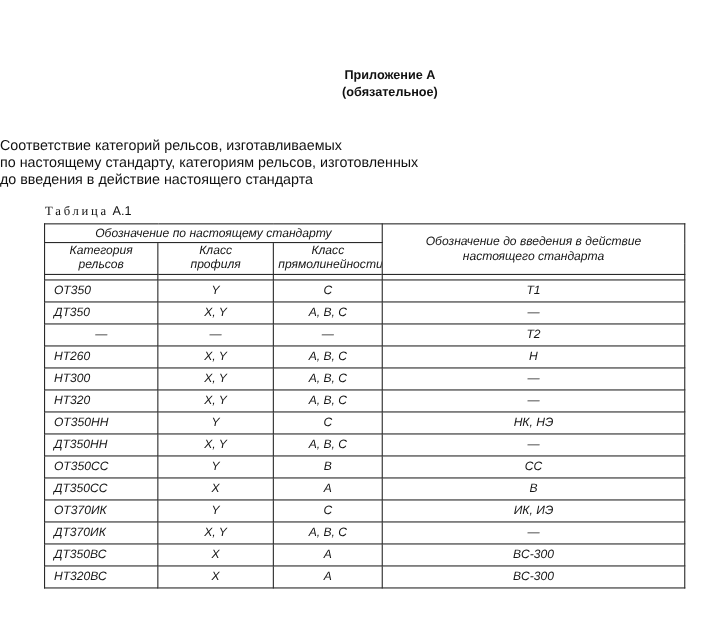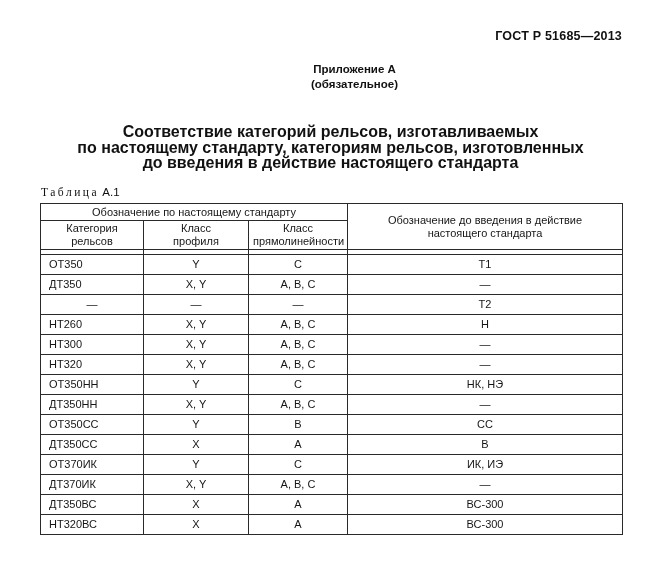--- a/index.html
+++ b/index.html
@@ -27,41 +27,41 @@
     text-align: center;
     font-size: 11.5px; font-weight: bold;
     line-height: 15px;
     white-space: pre-line;
     padding-left: 24px;
   }
 
   .main-title {
     position: absolute;
     top: 124px; left: 0; width: 100%;
-    text-align: center;
-    font-size: 16px; font-weight: bold;
+    font-size: 13px; font-weight: normal;
     line-height: 15.5px;
     white-space: pre-line;
   }
 
   .table-caption {
     position: absolute;
     top: 186px; left: 41px;
     font-size: 11.5px;
   }
   .table-caption .spaced { letter-spacing: 2.5px; font-family: Liberation Serif, serif; }
 
   table.gost {
     position: absolute;
     top: 203px; left: 40px;
     width: 582px;
     border-collapse: collapse;
     table-layout: fixed;
     font-size: 11px;
     color: #161616;
+    font-style: italic;
   }
   table.gost col.c1 { width: 103px; }
   table.gost col.c2 { width: 105px; }
   table.gost col.c3 { width: 99px; }
   table.gost col.c4 { width: 275px; }
 
   table.gost th, table.gost td {
     border: 1px solid #2a2a2a;
     padding: 0 4px;
     font-weight: normal;
@@ -83,21 +83,20 @@
     padding-left: 8px;
     margin-left: 12px;
   }
   tr.data-row td.cat.center { text-align: center; padding-left: 4px; }
 </style>
 </head>
 <body>
 
 <div class="page">
 
-  <div class="doc-number">ГОСТ Р 51685—2013</div>
 
   <div class="appendix">Приложение А
 (обязательное)</div>
 
   <div class="main-title">Соответствие категорий рельсов, изготавливаемых
 по настоящему стандарту, категориям рельсов, изготовленных
 до введения в действие настоящего стандарта</div>
 
   <div class="table-caption"><span class="spaced">Таблица</span>&nbsp;<span>А.1</span></div>
 

